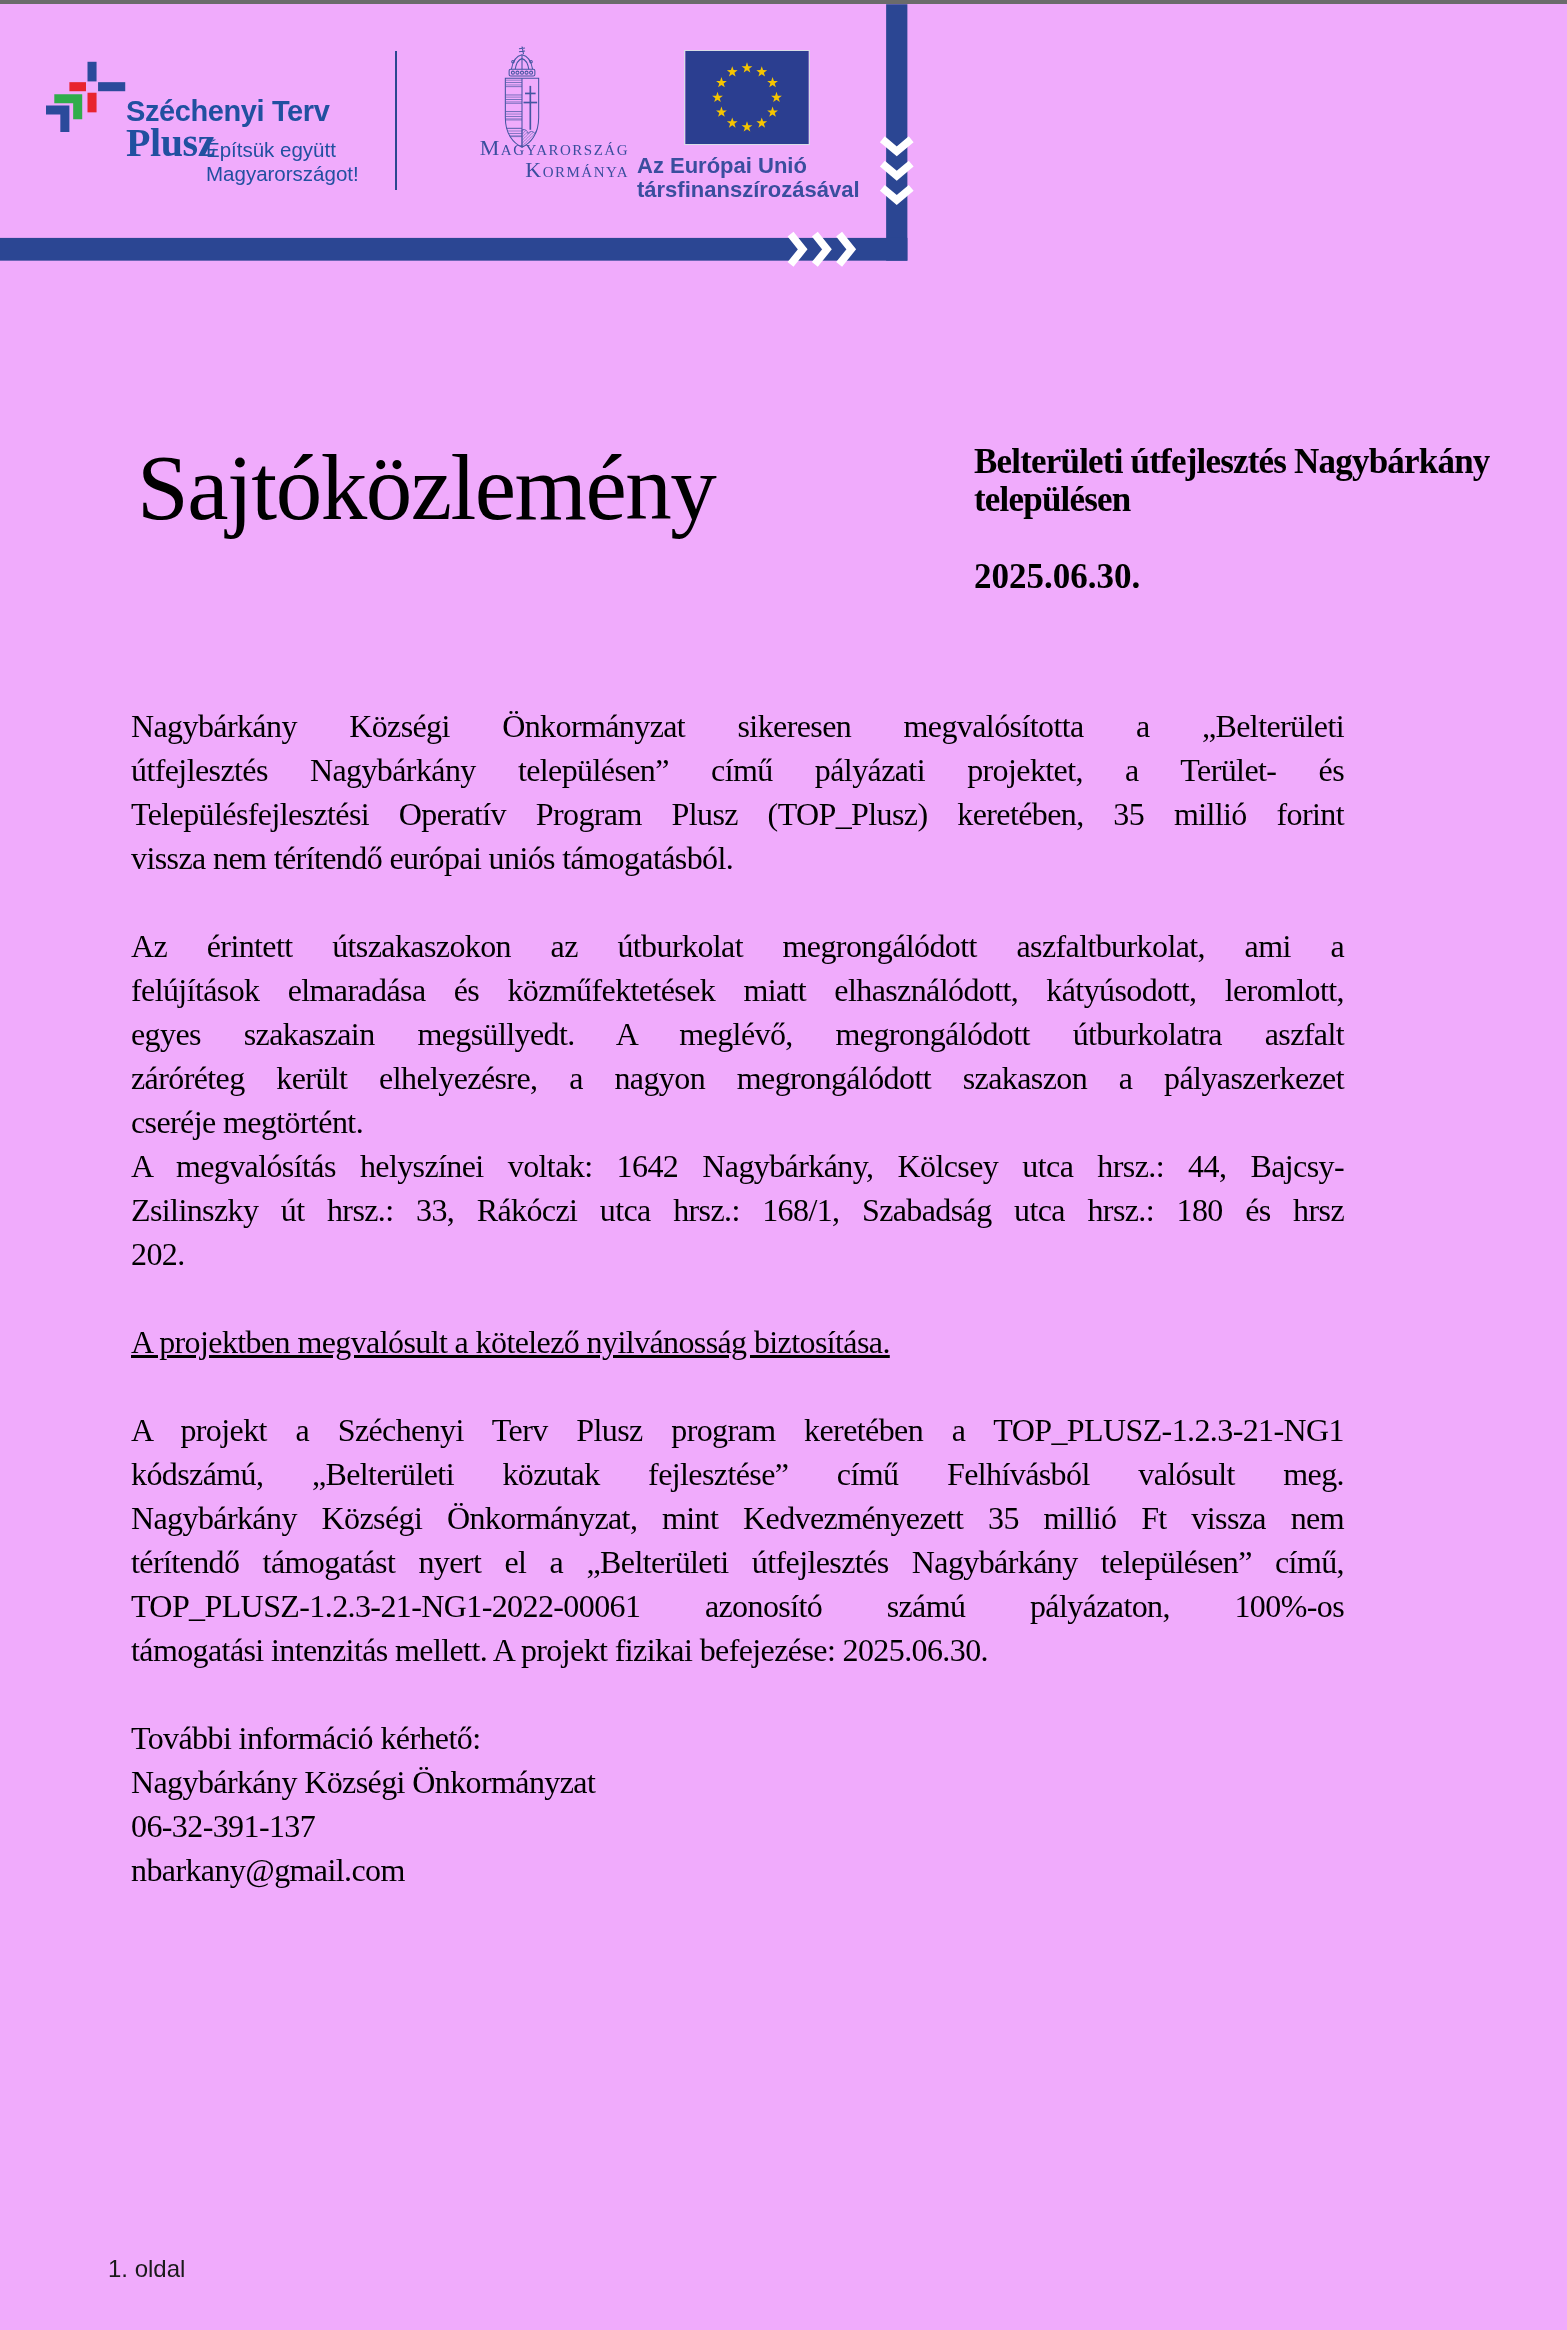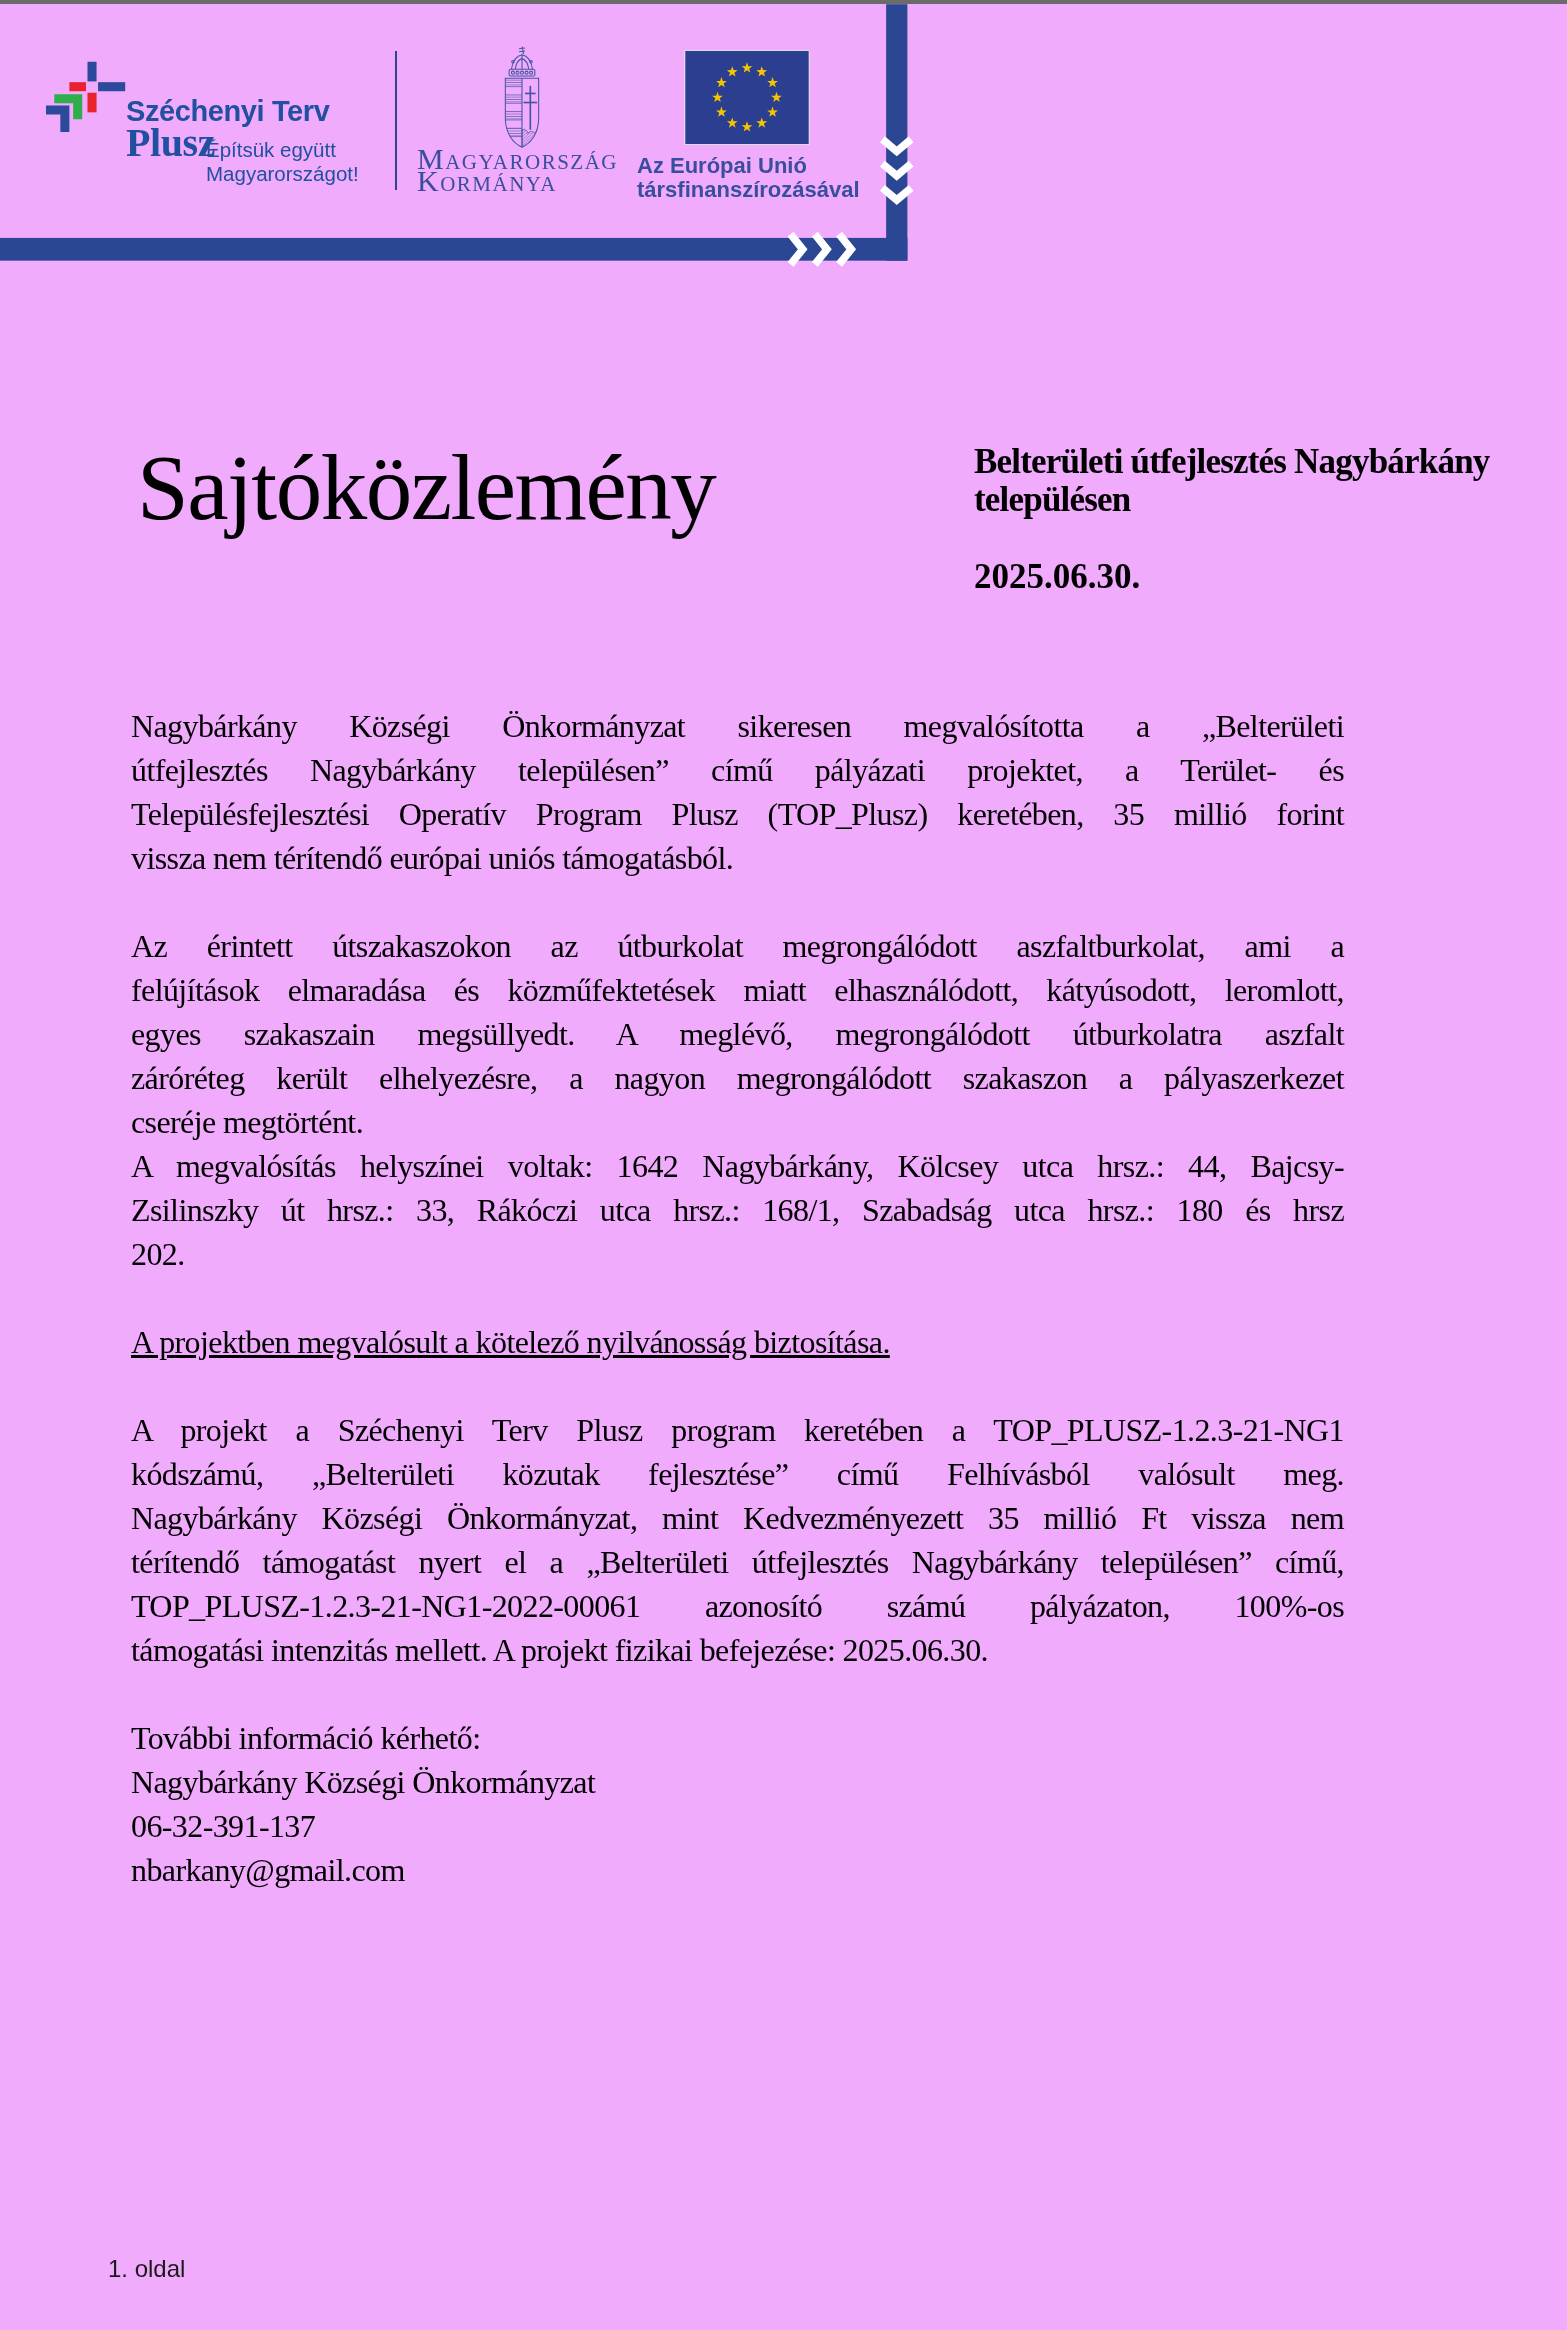--- a/index.html
+++ b/index.html
@@ -28,23 +28,23 @@
     font-family:"Liberation Sans","DejaVu Sans",sans-serif;
     font-weight:normal; font-size:20.5px; line-height:24px;
     color:#2150A0; white-space:nowrap;
   }
   .header-divider {
     position:absolute; left:395px; top:47px; width:2.3px; height:139px;
     background:#2B4790;
   }
   .coat-of-arms { position:absolute; left:493px; top:41px; }
   .gov-text {
-    position:absolute; left:417px; top:144px; width:212px;
-    text-align:left; color:#3A4E9E;
-    font-variant:small-caps; font-size:30px; line-height:22px;
+    position:absolute; left:417px; top:133px; width:212px;
+    text-align:right; color:#3A4E9E;
+    font-variant:small-caps; font-size:22px; line-height:22px;
     letter-spacing:1.5px; white-space:nowrap;
   }
   .eu-flag { position:absolute; left:685px; top:47px; outline:0.8px solid #d9dce6; }
   .eu-text {
     position:absolute; left:637px; top:150px; width:220px;
     text-align:left; color:#3A4E9E;
     font-family:Liberation Sans, sans-serif;
     font-weight:bold; font-size:22px; line-height:23.5px; white-space:nowrap;
   }
   .decor-bars { position:absolute; left:0; top:0; }

